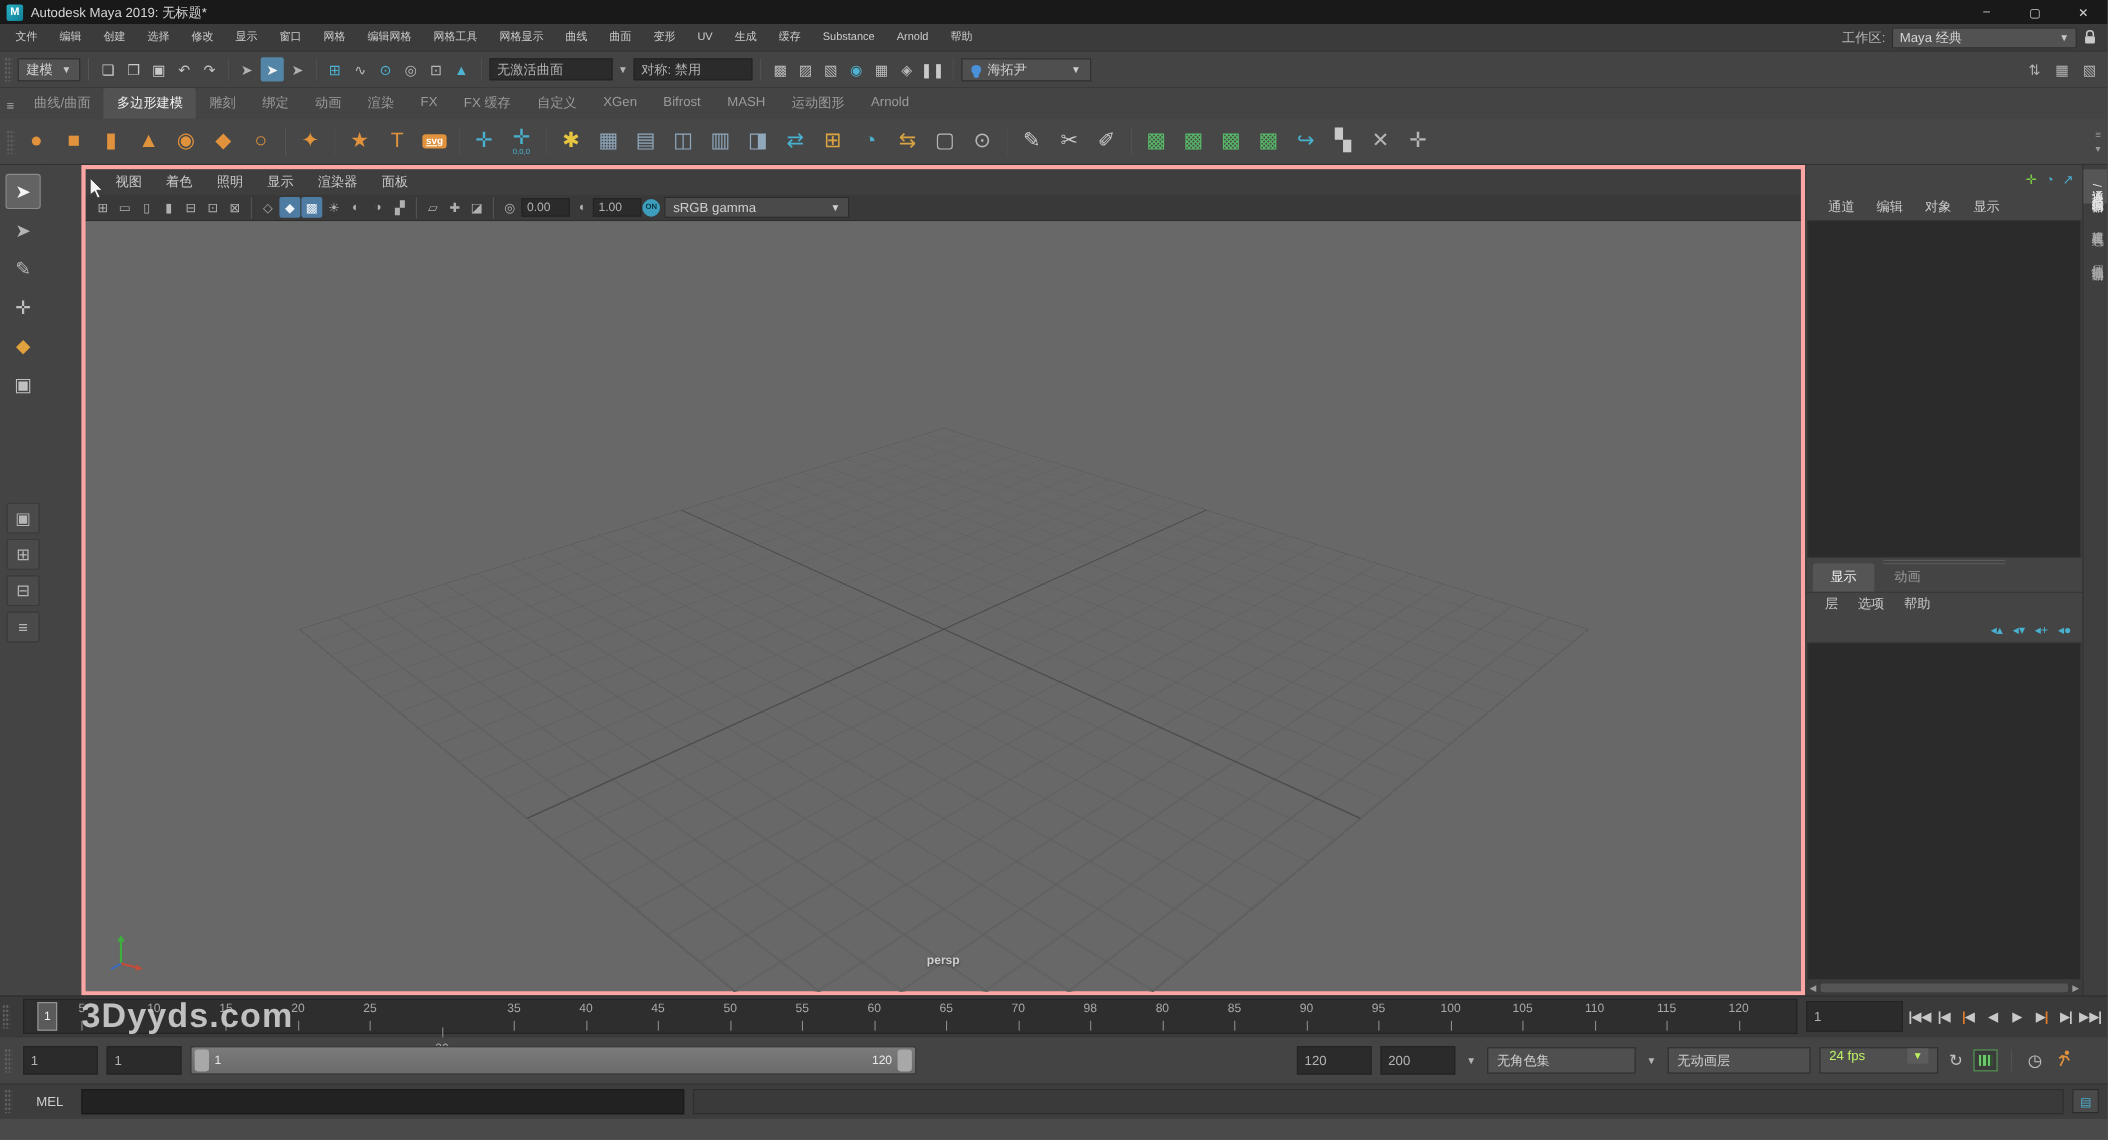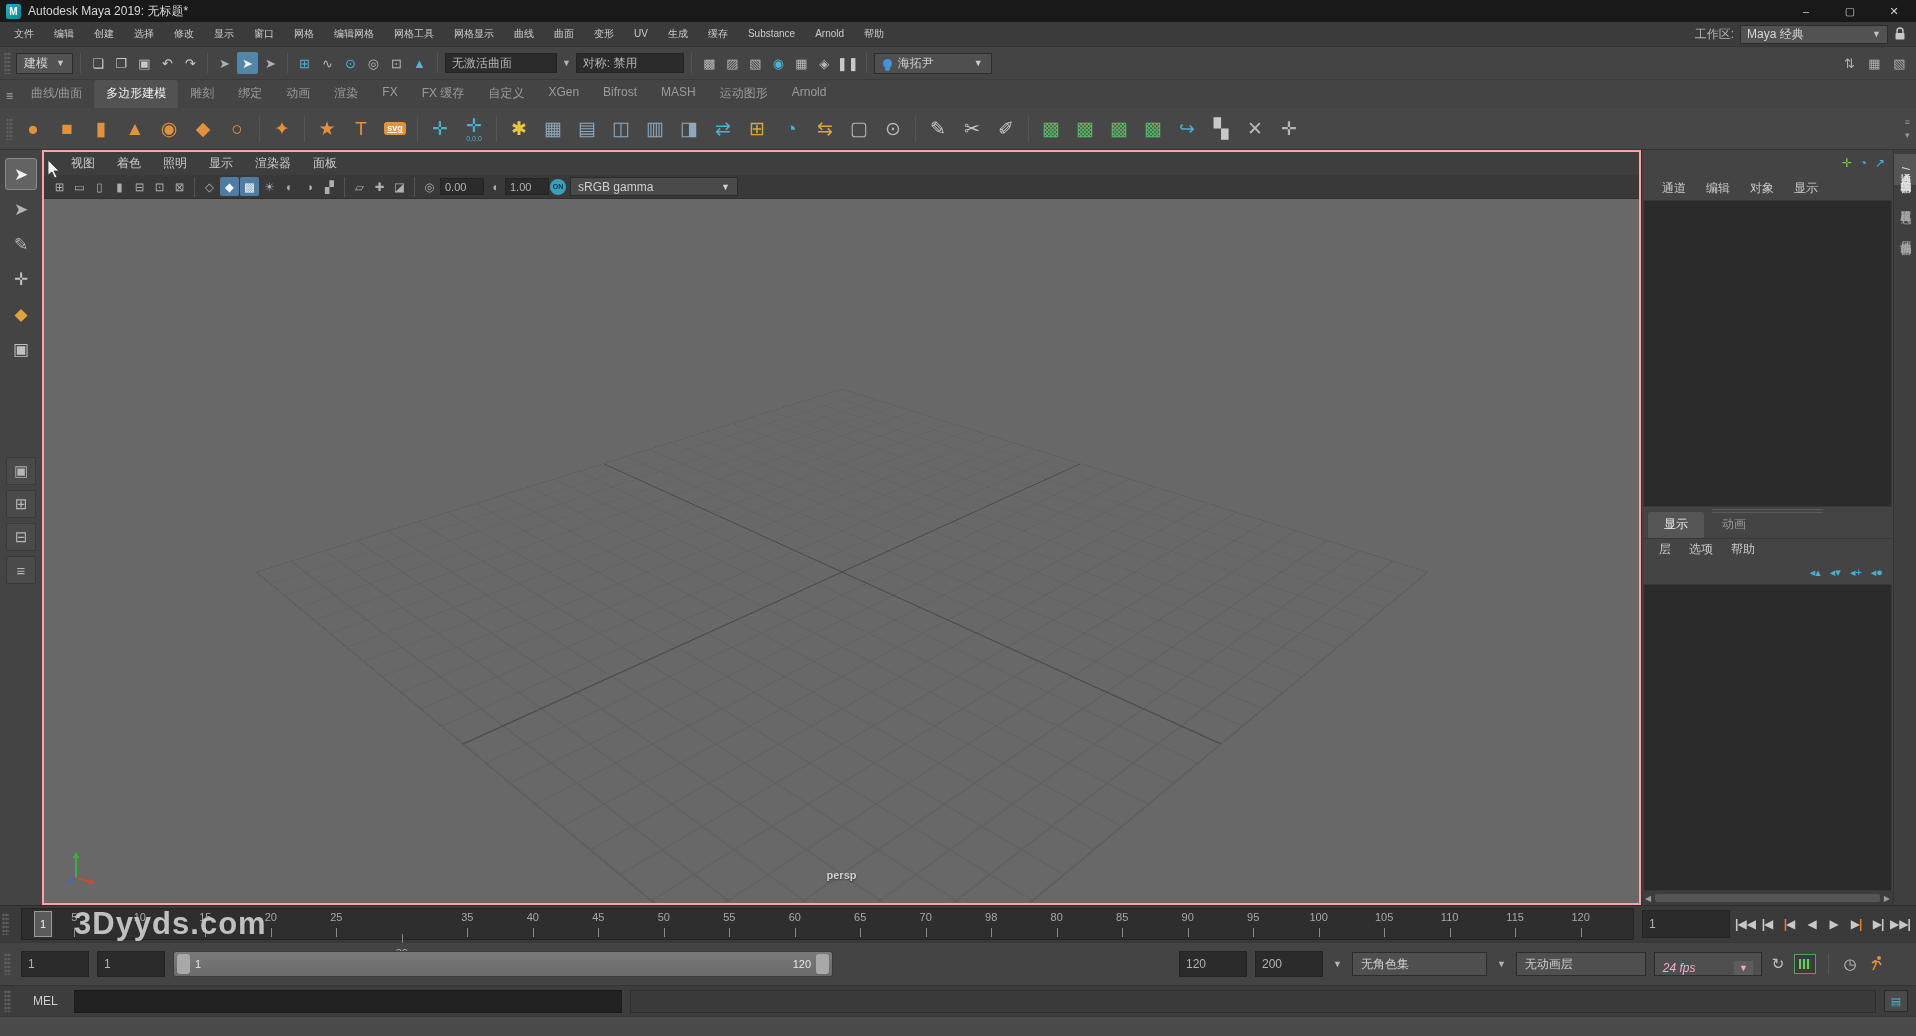--- a/index.html
+++ b/index.html
@@ -12,21 +12,21 @@
   .maya-badge { width:15px; height:15px; background:linear-gradient(135deg,#28b3c7,#0e7f96); color:#fff; font-size:10px; font-weight:bold; display:flex; align-items:center; justify-content:center; border-radius:2px; margin-right:7px; }
   .titlebar .title { color:#d6d6d6; font-size:12px; }
   .win-controls { margin-left:auto; display:flex; }
   .win-btn { width:44px; height:22px; display:flex; align-items:center; justify-content:center; color:#cfcfcf; font-size:11px; }
 
   
   .menubar { height:25px; background:#3b3b3b; display:flex; align-items:center; padding:0 4px; flex:0 0 25px; border-bottom:1px solid #333; }
   .menubar .menu-item { padding:0 10px; color:#cbcbcb; font-size:10px; line-height:24px; cursor:default; }
   .workspace { margin-left:auto; display:flex; align-items:center; gap:6px; padding-right:6px; }
   .workspace .ws-label { color:#b5b5b5; }
-  .ws-combo { width:148px; height:19px; background:#525252; border:1px solid #2c2c2c; display:flex; align-items:center; padding:0 6px; color:#d6d6d6; }
+  .ws-combo { width:168px; height:19px; background:#525252; border:1px solid #2c2c2c; display:flex; align-items:center; padding:0 6px; color:#d6d6d6; }
   .ws-combo .caret { margin-left:auto; font-size:9px; color:#c5c5c5; }
   .lock-icon svg { display:block; }
 
   
   .statusline { height:33px; background:#444; display:flex; align-items:center; gap:3px; padding:0 6px 0 2px; flex:0 0 33px; border-bottom:1px solid #3a3a3a; }
   .grip { width:7px; height:22px; background-image:radial-gradient(#5f5f5f 1px, transparent 1.2px); background-size:3px 4px; margin:0 2px; }
   .combo { height:21px; background:#525252; border:1px solid #2b2b2b; display:flex; align-items:center; padding:0 7px; color:#d3d3d3; gap:8px; }
   .combo .caret { font-size:9px; color:#c5c5c5; }
   .mini-icon { min-width:21px; height:22px; display:flex; flex-direction:column; align-items:center; justify-content:center; font-size:13px; line-height:1; color:#bdbdbd; border-radius:2px; }
   .mini-icon.active { background:#5285a6; color:#f2f2f2; }
@@ -53,21 +53,21 @@
   .main { flex:1 1 auto; display:flex; min-height:0; }
 
   
   .toolbox { width:42px; background:#444; display:flex; flex-direction:column; align-items:center; padding-top:8px; gap:2px; }
   .tool-btn { width:32px; height:32px; display:flex; align-items:center; justify-content:center; font-size:17px; color:#c0c0c0; border-radius:3px; border:1px solid transparent; }
   .tool-btn.active { background:#636363; border-color:#8a8a8a; color:#f4f4f4; }
   .toolbox .spacer { height:88px; }
   .layout-btn { width:30px; height:28px; display:flex; align-items:center; justify-content:center; font-size:15px; color:#b5b5b5; border:1px solid #393939; background:#4a4a4a; border-radius:2px; }
 
   
-  .viewport { flex:1 1 auto; display:flex; flex-direction:column; border:2px solid #fca5a5; min-width:0; position:relative; }
+  .viewport { flex:1 1 auto; display:flex; flex-direction:column; border:4px solid #fca5a5; min-width:0; position:relative;margin-left:32px; }
   .panel-menubar { height:23px; background:#3e3e3e; display:flex; align-items:center; padding-left:16px; flex:0 0 23px; }
   .panel-menubar .menu-item { padding:0 11px; color:#c9c9c9; font-size:12px; }
   .panel-toolbar { height:24px; background:#393939; display:flex; align-items:center; padding:0 6px; gap:1px; flex:0 0 24px; border-bottom:1px solid #2e2e2e; }
   .vp-icon { min-width:19px; height:19px; display:flex; align-items:center; justify-content:center; font-size:11.5px; color:#b0b0b0; border-radius:2px; }
   .vp-icon.active { background:#4f7ca3; color:#eef4f8; }
   .vp-icon.teal { background:#3d9dbd; color:#0d3642; font-size:7px; font-weight:bold; border-radius:50%; width:16px; height:16px; min-width:16px; }
   .panel-toolbar .field { height:17px; width:44px; padding:1px 4px; font-size:11px; }
   .vt-combo { width:168px; height:19px; background:#4a4a4a; border:1px solid #2a2a2a; display:flex; align-items:center; padding:0 7px; color:#cfcfcf; margin-left:3px; }
   .vt-combo .caret { margin-left:auto; font-size:9px; }
   .view { flex:1 1 auto; background:#686868; position:relative; overflow:hidden; }
@@ -130,21 +130,21 @@
   .range-track { width:660px; height:26px; background:linear-gradient(#7b7b7b,#6a6a6a); border:1px solid #3a3a3a; border-radius:3px; position:relative; display:flex; align-items:center; }
   .range-handle { width:13px; height:20px; background:#a8a8a8; border-radius:3px; margin:0 3px; }
   .range-lab { color:#e8e8e8; font-size:11px; }
   .range-lab.start { margin-left:2px; }
   .range-lab.end { margin-left:auto; margin-right:2px; }
   .rs-gap { width:330px; }
   .caret-btn { color:#b5b5b5; font-size:9px; padding:0 2px; }
   .rs-combo { height:24px; background:#4f4f4f; border:1px solid #2c2c2c; display:flex; align-items:center; padding:0 8px; color:#cfcfcf; }
   .rs-combo.w135 { width:135px; }
   .rs-combo.w130 { width:130px; }
-  .fps-combo { width:108px; height:24px; background:#4f4f4f; border:1px solid #2c2c2c; display:flex; align-items:flex-end; padding:0 8px; color:#f9a8d4;font-style:italic; }
+  .fps-combo { width:108px; height:24px; background:#4f4f4f; border:1px solid #2c2c2c; display:flex; align-items:flex-start; padding:0 8px; color:#bef264; }
   .fps-combo .caret { margin-left:auto; background:#5c5c5c; padding:2px 5px; font-size:9px; }
   .rs-icon { font-size:15px; color:#c0c0c0; padding:0 2px; }
   .anim-pref-icon { width:22px; height:20px; border:1px solid #58a058; background:#3a3a3a; display:flex; align-items:center; justify-content:center; }
   .anim-pref-icon i { width:12px; height:10px; background:repeating-linear-gradient(90deg,#6fc76f 0 2px,#2d542d 2px 4px); display:block; }
 
   
   .commandline { height:31px; background:#3d3d3d; display:flex; align-items:center; gap:8px; padding:0 8px 0 2px; flex:0 0 31px; border-top:1px solid #333; }
   .cmd-label { color:#cfcfcf; font-size:12px; padding:0 8px 0 12px; }
   .cmd-input { width:548px; height:23px; background:#222; border:1px solid #1a1a1a; }
   .cmd-result { flex:1 1 auto; height:23px; background:#3a3a3a; border:1px solid #2e2e2e; }

